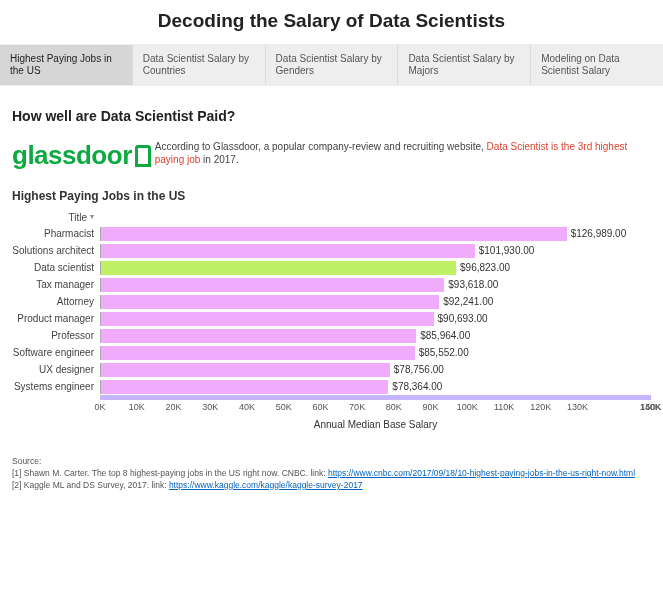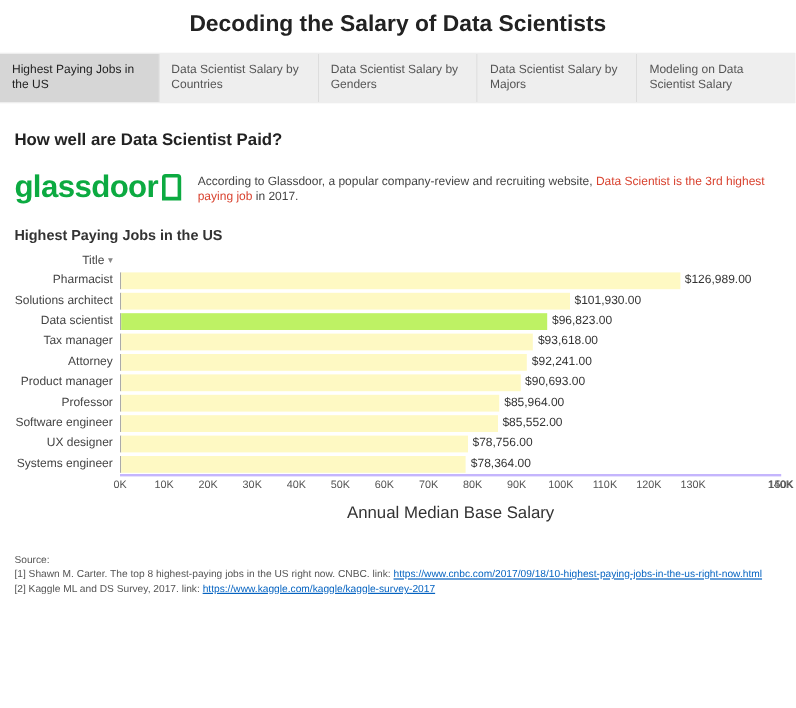--- a/index.html
+++ b/index.html
@@ -42,23 +42,23 @@
     font-weight: 500;
   }
   .tab:last-child { border-right: none; }
   .section-heading {
     font-size: 14px;
     font-weight: bold;
     padding: 22px 12px 10px;
   }
   .gd-row {
     display: flex;
-    align-items: flex-end;
+    align-items: flex-start;
     padding: 6px 12px 10px;
-    gap: 14px;
+    gap: 4px;
   }
   .gd-logo {
     font-size: 26px;
     font-weight: bold;
     color: #0CAA41;
     letter-spacing: -0.5px;
     display: flex;
     align-items: center;
     gap: 3px;
     white-space: nowrap;
@@ -102,52 +102,52 @@
     white-space: nowrap;
   }
   .bar-track {
     flex: 1;
     position: relative;
     height: 14px;
     border-left: 1px solid #aaa;
   }
   .bar {
     height: 100%;
-    background: #fef9c3;
+    background: #f0abfc;
     position: relative;
   }
   .bar.hl { background: #bef264; }
   .bar-val {
     position: absolute;
     left: 100%;
     top: 0;
     padding-left: 4px;
     font-size: 10px;
     color: #333;
     line-height: 14px;
     white-space: nowrap;
   }
   .xaxis {
     display: flex;
     margin-left: 88px;
-    border-top: 2px solid #c4b5fd;
+    border-top: 5px solid #c4b5fd;
     height: 14px;
     position: relative;
   }
   .xtick {
     position: absolute;
     font-size: 9px;
     color: #555;
     top: 2px;
     transform: translateX(-50%);
   }
   .xlabel {
     margin-left: 88px;
     text-align: center;
-    font-size: 14px;
+    font-size: 10px;
     color: #333;
     padding-top: 10px;
   }
   .source {
     padding: 26px 12px 0;
     font-size: 8.5px;
     color: #555;
     line-height: 1.4;
   }
   .source a { color: #0563c1; }

